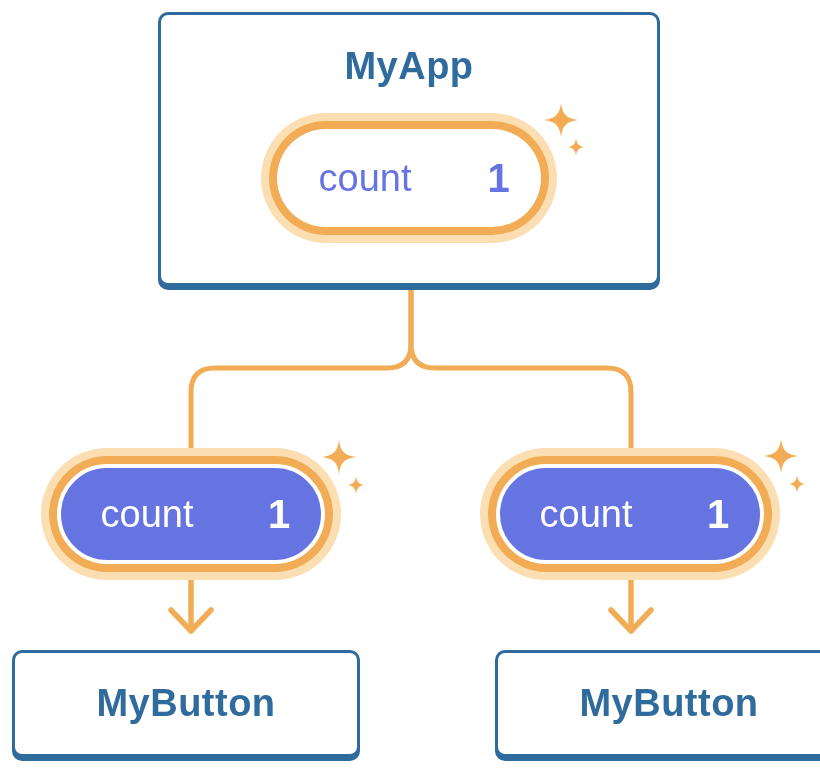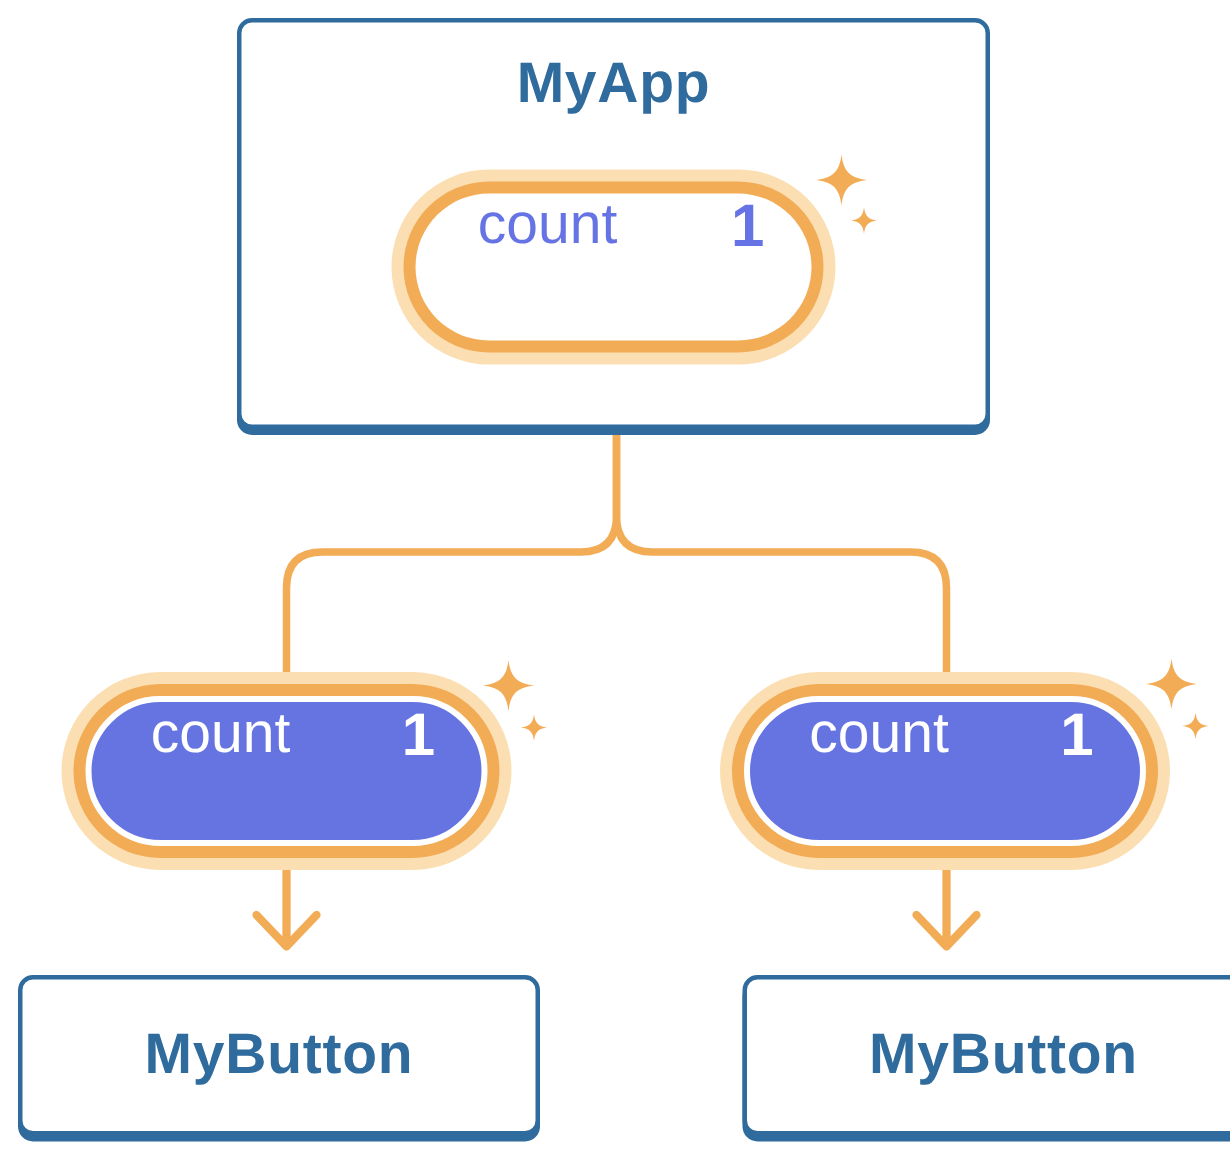--- a/index.html
+++ b/index.html
@@ -43,28 +43,28 @@
     width: 348px; height: 107px;
   }
   .card-child-left  { left: 12px; }
   .card-child-right { left: 495px; }
   .card-title {
     font-size: 38px;
     font-weight: 700;
     color: #2F6B9D;
     letter-spacing: 0.5px;
   }
-  .card-root .card-title { margin-top: 20px; }
+  .card-root .card-title { margin-top: 30px; }
 
   
   .pill {
     position: absolute;
     z-index: 2;
     display: flex;
-    align-items: flex-start;
+    align-items: center;
     border-radius: 999px;
     box-shadow: 0 0 0 8px #F2AC55, 0 0 0 16px #FBDFB3;
     box-sizing: border-box;
     overflow: hidden;
   }
   .pill-root {
     left: 277px; top: 129px;
     width: 264px; height: 98px;
     background: #ffffff;
   }

